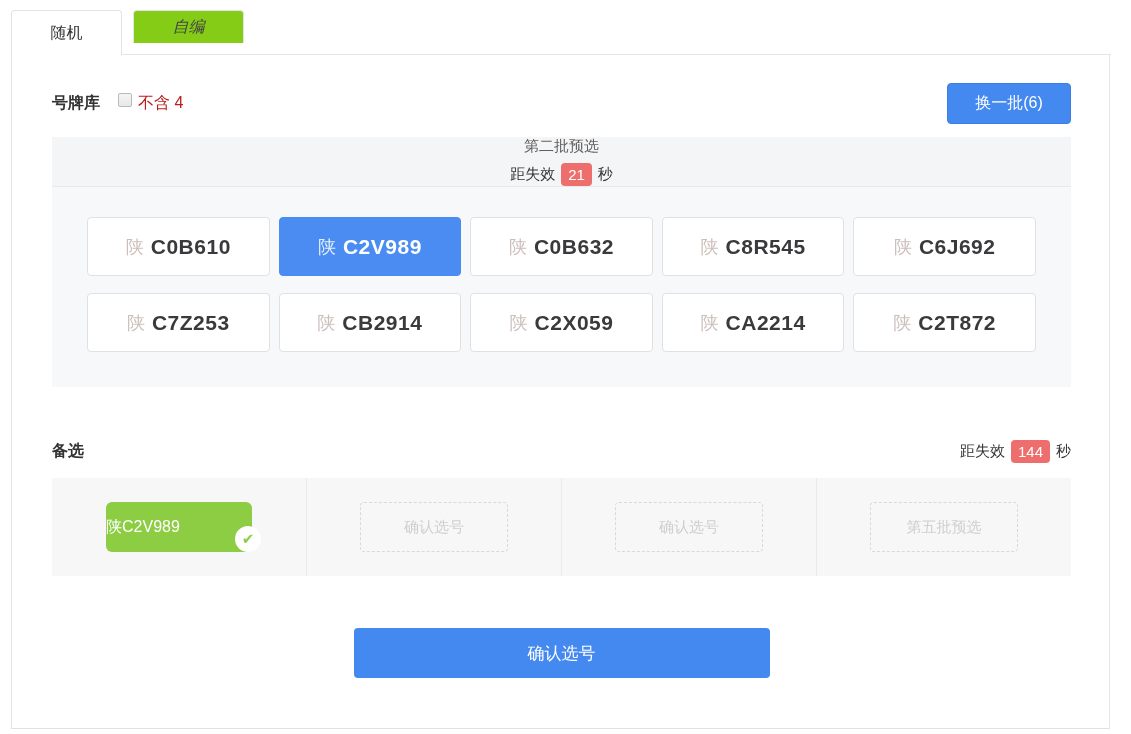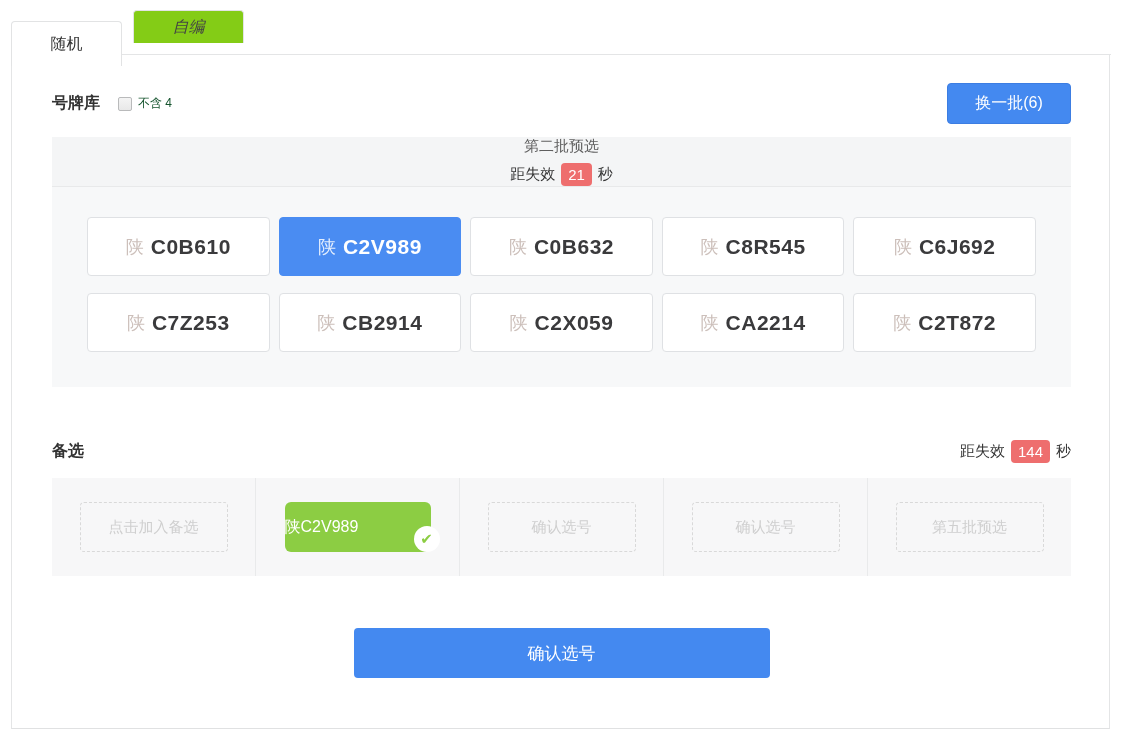--- a/index.html
+++ b/index.html
@@ -5,33 +5,33 @@
   * { margin:0; padding:0; box-sizing:border-box; }
   html,body { background:#ffffff; font-family:"Liberation Sans","DejaVu Sans",sans-serif; color:#333; }
   body { width:1131px; height:734px; overflow:hidden; }
 
   
   .tabbar { display:flex; align-items:flex-start; padding:10px 0 0 11px; height:55px; position:relative; }
   .tabbar::after { content:""; position:absolute; left:11px; right:20px; bottom:0; height:1px; background:#e4e5e6; }
   .tab { width:111px; display:flex; align-items:center; justify-content:center;
          font-size:16px; cursor:pointer; border:1px solid #e2e3e4; border-bottom:none;
          border-radius:4px 4px 0 0; }
-  .tab.active { height:45px; background:#fff; position:relative; z-index:2; color:#333;margin-top:11px; }
+  .tab.active { height:45px; background:#fff; position:relative; z-index:2; color:#333; }
   .tab.inactive { height:33px; background:#84cc16; margin-left:11px; color:#444;font-style:italic; }
 
   
   .panel { margin-left:11px; width:1099px; height:674px;
            border-left:1px solid #e4e5e6; border-right:1px solid #e4e5e6; border-bottom:1px solid #e0e1e2;
            padding:28px 38px 0 40px; background:#fff; }
 
   
   .head-row { display:flex; align-items:center; justify-content:space-between; }
   .head-left { display:flex; align-items:center; }
   .section-title { font-size:16px; font-weight:bold; color:#333; }
-  .filter { display:flex; align-items:center; margin-left:18px; font-size:12px; color:#14532d; }
+  .filter { display:flex; align-items:flex-start; margin-left:18px; font-size:16px; color:#b91c1c; }
   .checkbox { width:14px; height:14px; border:1px solid #b9babb; background:linear-gradient(#f4f4f4,#e8e8e8);
               border-radius:2px; margin-right:6px; display:inline-block; }
   .btn-blue { background:#4489f0; border:1px solid #3c7de2; color:#fff; border-radius:4px;
               font-size:16px; cursor:pointer; font-family:inherit; }
   .btn-refresh { width:124px; height:41px; }
 
   
   .batch { margin-top:13px; }
   .batch-head { height:50px; background:#f4f5f6; border-bottom:1px solid #e8e9ea;
                 display:flex; align-items:center; justify-content:space-between; padding:0 30px;flex-direction:column; }
@@ -146,23 +146,20 @@
     <span class="section-title">备选</span>
     <span class="expiry">
       <span>距失效</span>
       <span class="badge-red">144</span>
       <span>秒</span>
     </span>
   </div>
 
   <div class="alt-strip">
     <div class="slot">
-      <div class="slot-empty">点击加入备选</div>
-    </div>
-    <div class="slot">
       <div class="slot-filled">
         <span>陕C2V989</span>
         <span class="check-badge">✔</span>
       </div>
     </div>
     <div class="slot">
       <div class="slot-empty">确认选号</div>
     </div>
     <div class="slot">
       <div class="slot-empty">确认选号</div>

